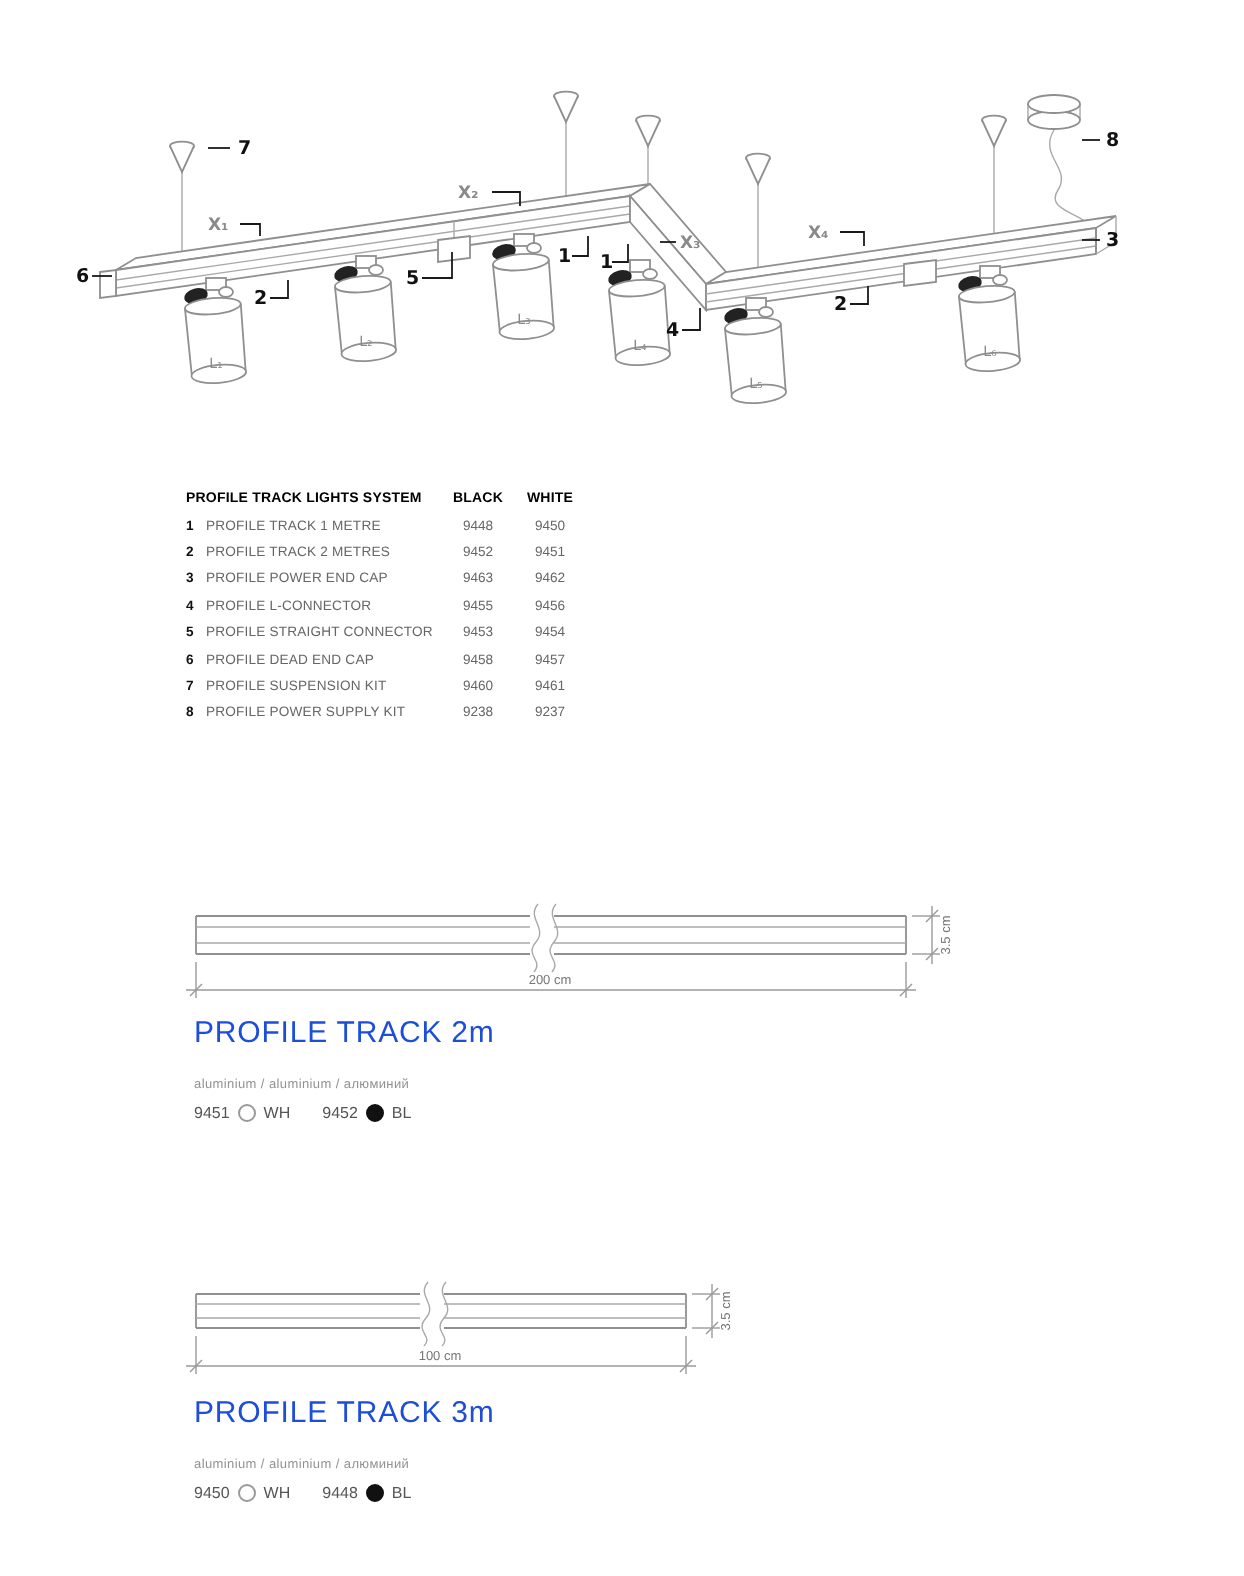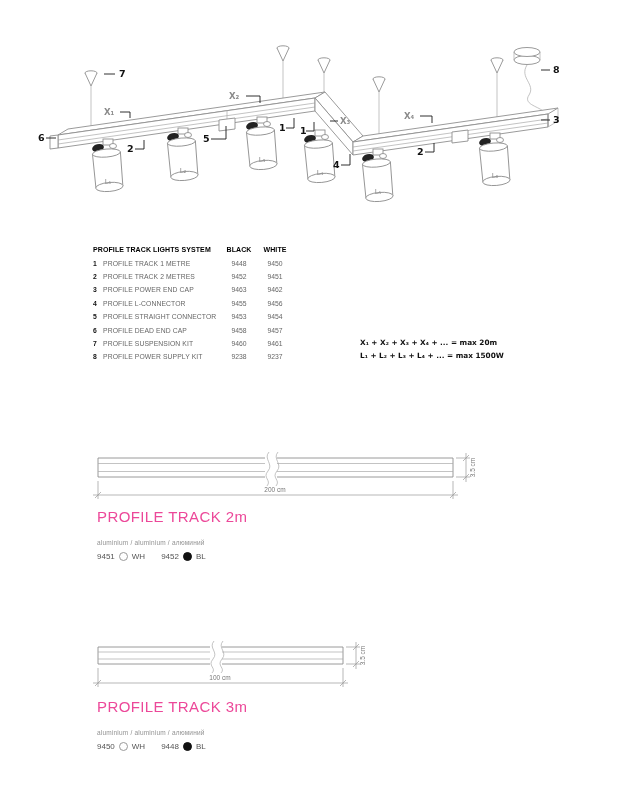--- a/index.html
+++ b/index.html
@@ -21,21 +21,21 @@
   .thead .tname{grid-column:1 / span 2;}
   .tnum{font-weight:bold;font-size:6.8px;color:#111;}
   .titem{font-size:6.8px;color:#666;letter-spacing:.1px;}
   .tcode{font-size:6.8px;color:#666;text-align:center;}
   .thead .tcode{font-weight:bold;font-size:7px;color:#000;}
 
   #formulas{position:absolute;left:360px;top:336px;font-family:"DejaVu Sans",sans-serif;
             font-size:7.3px;font-weight:bold;color:#111;line-height:13px;white-space:nowrap;}
 
   .prodblock{position:absolute;left:97px;width:300px;}
-  .prodtitle{font-size:15px;color:#ec4899;letter-spacing:.4px;}
+  .prodtitle{font-size:15px;color:#1d4ed8;letter-spacing:.4px;}
   .prodmat{font-size:6.5px;color:#929292;margin-top:14px;letter-spacing:.2px;}
   .prodcodes{display:flex;align-items:center;gap:4px;margin-top:6px;font-size:8px;color:#555;}
   .dot{width:9px;height:9px;border-radius:50%;box-sizing:border-box;display:inline-block;}
   .dot-outline{border:1px solid #9a9a9a;background:#fff;}
   .dot-filled{border:1px solid #111;}
   .codegap{width:8px;}
 </style>
 </head>
 <body>
 
@@ -296,24 +296,20 @@
         <span class="tcode">9461</span>
     </div>
     <div class="trow">
       <span class="tnum">8</span>
         <span class="titem">PROFILE POWER SUPPLY KIT</span>
         <span class="tcode">9238</span>
         <span class="tcode">9237</span>
     </div>
   </div>
 
-  <div id="formulas">
-    <div>X₁ + X₂ + X₃ + X₄ + ... = max 20m</div>
-    <div>L₁ + L₂ + L₃ + L₄ + ... = max 1500W</div>
-  </div>
 
   <svg style="top:440px" width="622" height="70" viewBox="0 0 622 70">
     <g>
       <line class="ink" x1="98" y1="18" x2="265" y2="18"></line>
         <line class="ink" x1="98" y1="37" x2="265" y2="37"></line>
       <line class="ink" x1="98" y1="18" x2="98" y2="37"></line>
       <line class="ink2" x1="98" y1="23.5" x2="265" y2="23.5"></line>
         <line class="ink2" x1="98" y1="31.5" x2="265" y2="31.5"></line>
       <line class="ink" x1="277" y1="18" x2="453" y2="18"></line>
         <line class="ink" x1="277" y1="37" x2="453" y2="37"></line>

